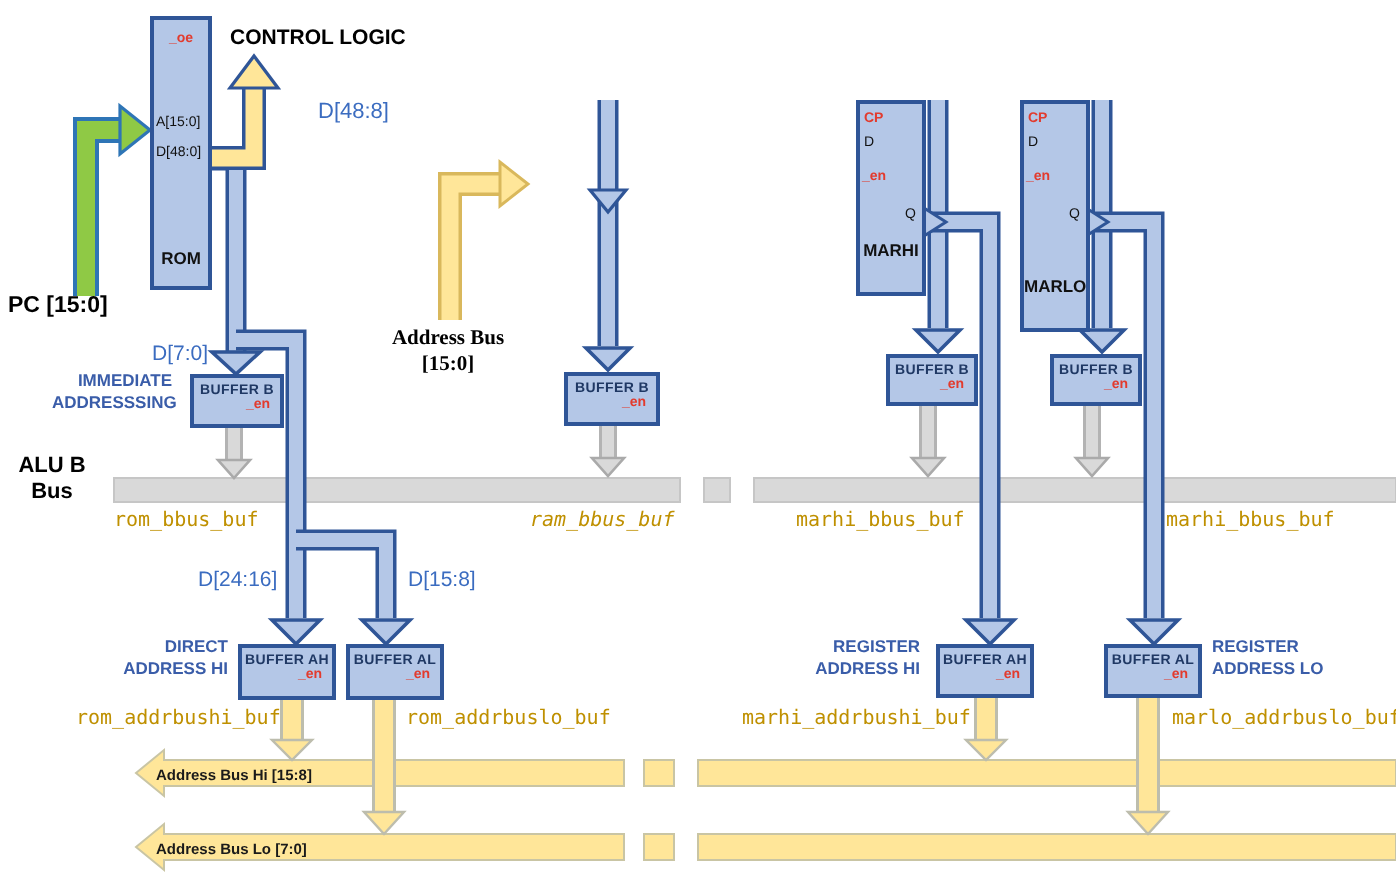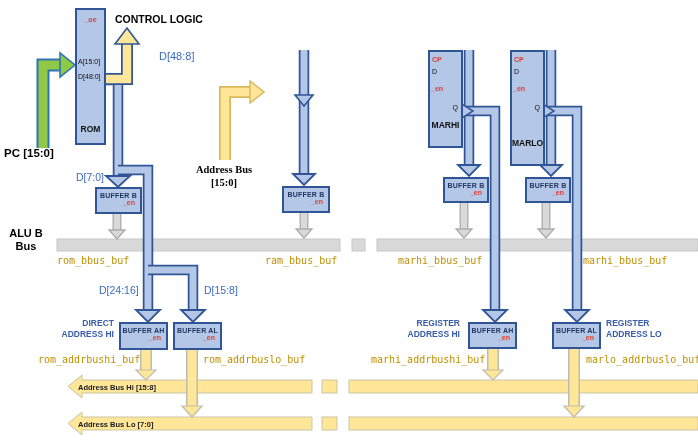--- a/index.html
+++ b/index.html
@@ -195,25 +195,26 @@
   </div>
   <div class="buffer" style="left:552px;top:322px;width:49px;height:27px;">
     <div class="bufname">BUFFER AL</div>
     <div class="bufen">_en</div>
   </div>
 
   <div class="lbl lbl-black" style="left:115px;top:13px;font-size:10.5px;">CONTROL LOGIC</div>
   <div class="lbl lbl-blue" style="left:148px;top:50px;font-size:11px;padding-left:11px;">D[48:8]</div>
   <div class="lbl lbl-black" style="left:4px;top:147px;font-size:11.5px;">PC [15:0]</div>
   <div class="lbl lbl-blue" style="left:76px;top:171px;">D[7:0]</div>
+  <div class="lbl lbl-bluebold" style="left:26px;top:185px;width:60px;text-align:right;">IMMEDIATE ADDRESSSING</div>
   <div class="lbl lbl-black" style="left:6px;top:227px;width:40px;font-size:11px;line-height:13px;text-align:center;white-space:normal;">ALU B Bus</div>
   <div class="lbl lbl-black" style="left:186px;top:163px;width:76px;font-size:10.5px;line-height:13px;text-align:center;white-space:normal;font-family:Liberation Serif, serif;">Address Bus [15:0]</div>
 
   <div class="lbl lbl-olive" style="left:57px;top:255px;">rom_bbus_buf</div>
-  <div class="lbl lbl-olive" style="left:265px;top:255px;">ram_bbus_buf</div>
+  <div class="lbl lbl-olive" style="left:265px;top:255px;font-style:italic;">ram_bbus_buf</div>
   <div class="lbl lbl-olive" style="left:398px;top:255px;">marhi_bbus_buf</div>
   <div class="lbl lbl-olive" style="left:583px;top:255px;">marhi_bbus_buf</div>
 
   <div class="lbl lbl-blue" style="left:99px;top:284px;">D[24:16]</div>
   <div class="lbl lbl-blue" style="left:204px;top:284px;">D[15:8]</div>
 
   <div class="lbl lbl-bluebold" style="left:58px;top:318px;width:56px;text-align:right;">DIRECT ADDRESS HI</div>
   <div class="lbl lbl-bluebold" style="left:404px;top:318px;width:56px;text-align:right;">REGISTER ADDRESS HI</div>
   <div class="lbl lbl-bluebold" style="left:606px;top:318px;width:62px;text-align:left;">REGISTER ADDRESS LO</div>
 

